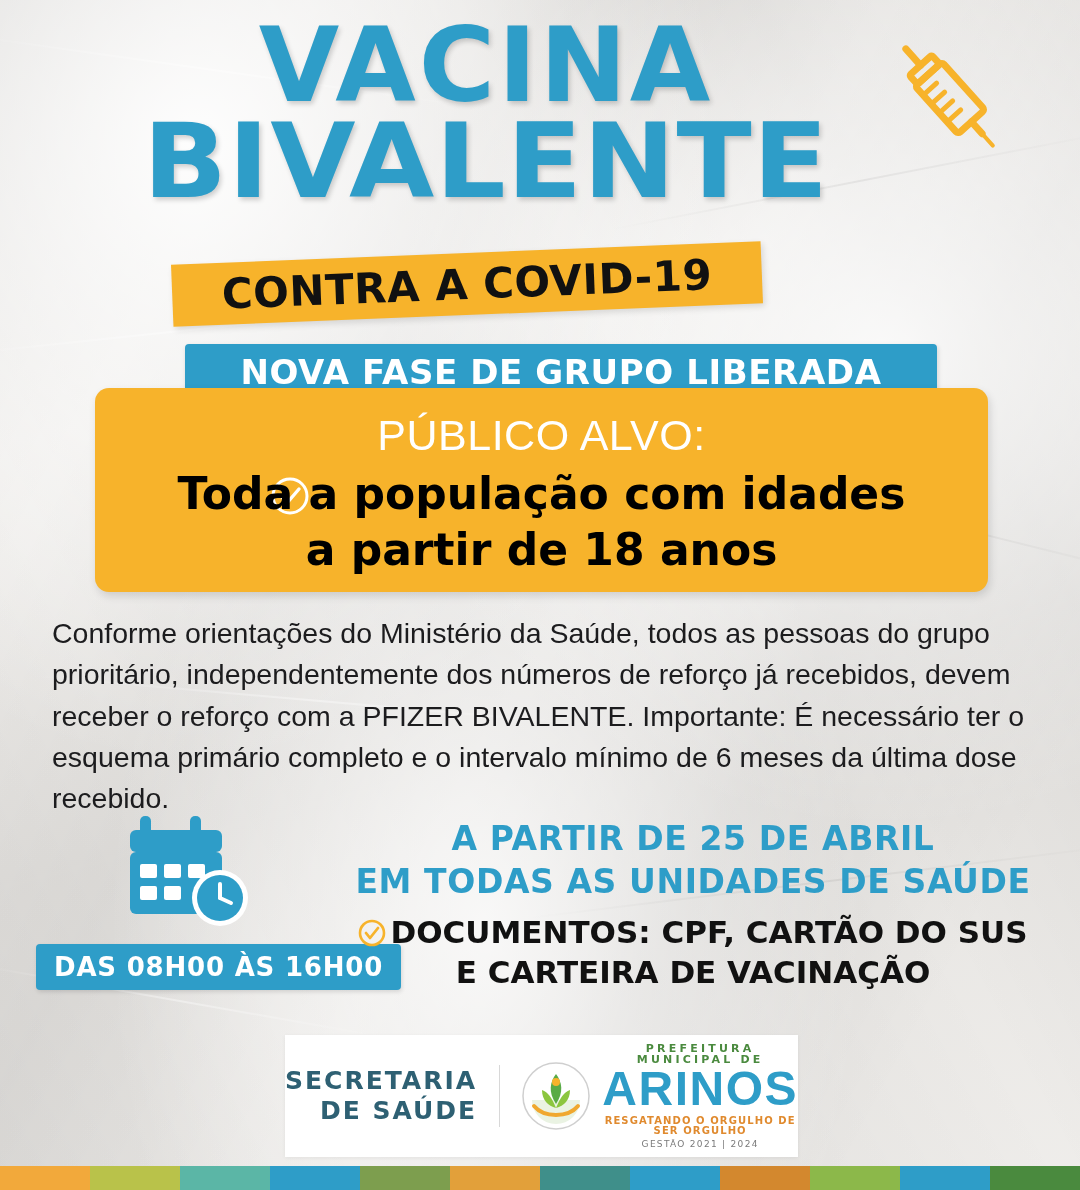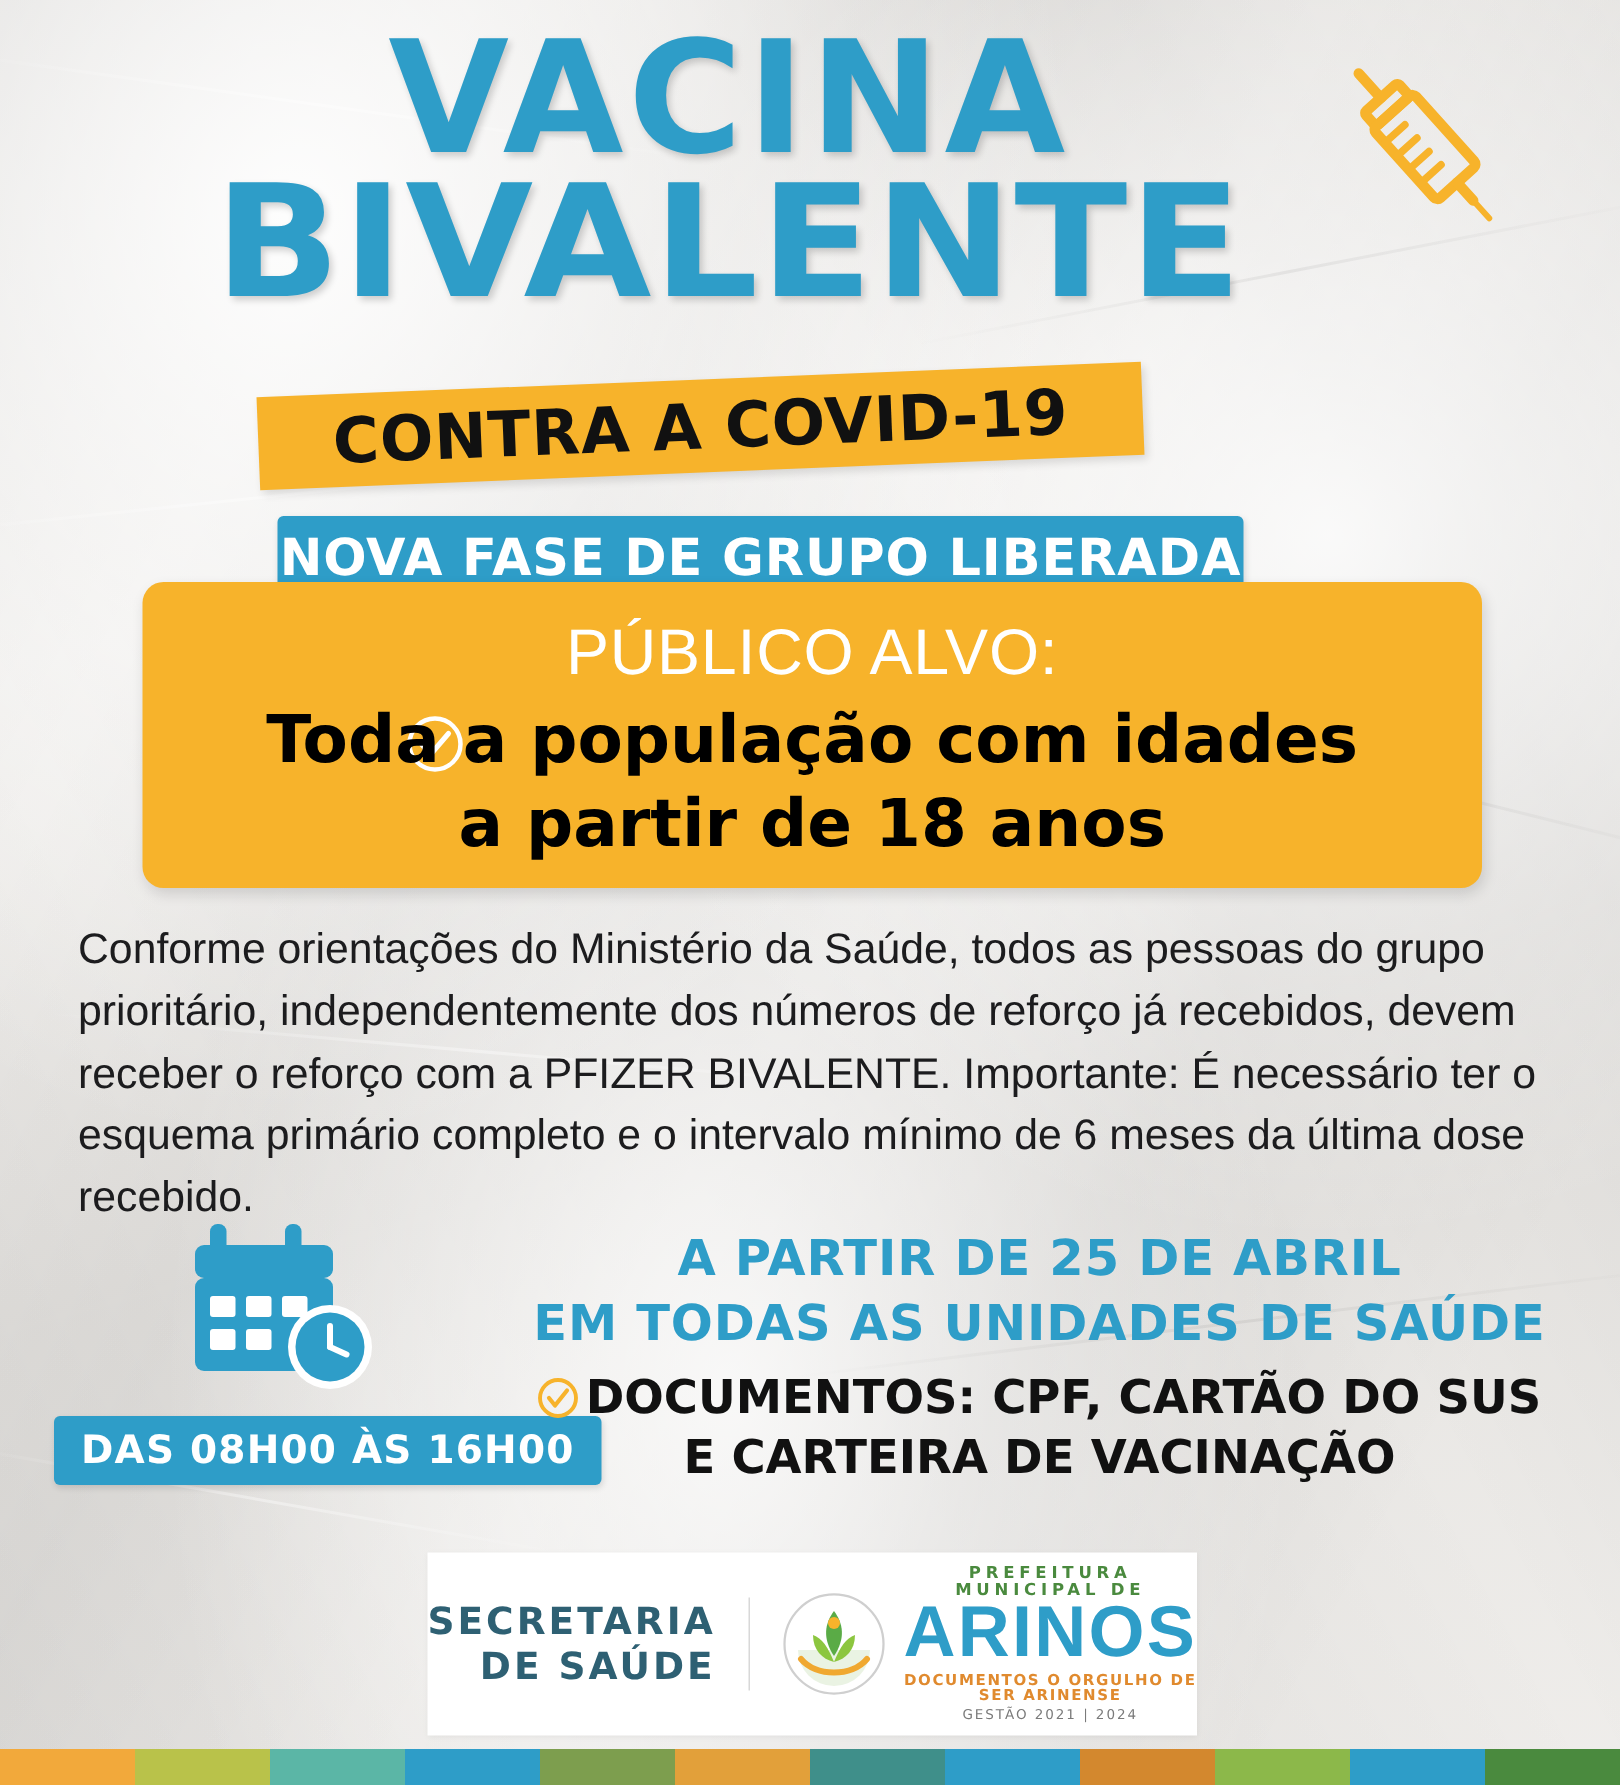--- a/index.html
+++ b/index.html
@@ -100,21 +100,21 @@
     font-size: 42px;
     color: #111;
     letter-spacing: .5px;
   }
 
   
   .phase-bar {
     position: absolute;
     top: 344px;
     left: 185px;
-    width: 644px;
+    width: 752px;
     height: 56px;
     background: #2e9dc8;
     border-radius: 4px;
     display: flex;
     align-items: center;
     justify-content: center;
     box-shadow: 1px 2px 5px rgba(0,0,0,0.14);
   }
   .phase-text {
     font-family: "DejaVu Sans", sans-serif;
@@ -441,21 +441,21 @@
           <path d="M36 14 C30 22 28 32 36 44 C44 32 42 22 36 14 Z" fill="#5aab46"></path>
           <path d="M22 30 C22 40 28 46 36 48 C32 38 28 32 22 30 Z" fill="#8cc63f"></path>
           <path d="M50 30 C50 40 44 46 36 48 C40 38 44 32 50 30 Z" fill="#8cc63f"></path>
           <path d="M14 46 C24 58 48 58 58 46" fill="none" stroke="#f0a830" stroke-width="4" stroke-linecap="round"></path>
           <circle cx="36" cy="22" r="4" fill="#f7b32b"></circle>
         </svg>
       </div>
       <div class="city-text">
         <div class="city-pref">PREFEITURA MUNICIPAL DE</div>
         <div class="city-name">ARINOS</div>
-        <div class="city-slogan">DOCUMENTOS O ORGULHO DE SER ARINENSE</div>
+        <div class="city-slogan">RESGATANDO O ORGULHO DE SER ORGULHO</div>
         <div class="city-gestao">GESTÃO 2021 | 2024</div>
       </div>
     </div>
   </div>
 
   <div class="color-strip">
       <div style="background: rgb(242, 169, 59);"></div>
       <div style="background: rgb(185, 194, 74);"></div>
       <div style="background: rgb(91, 182, 166);"></div>
       <div style="background: rgb(46, 157, 200);"></div>

